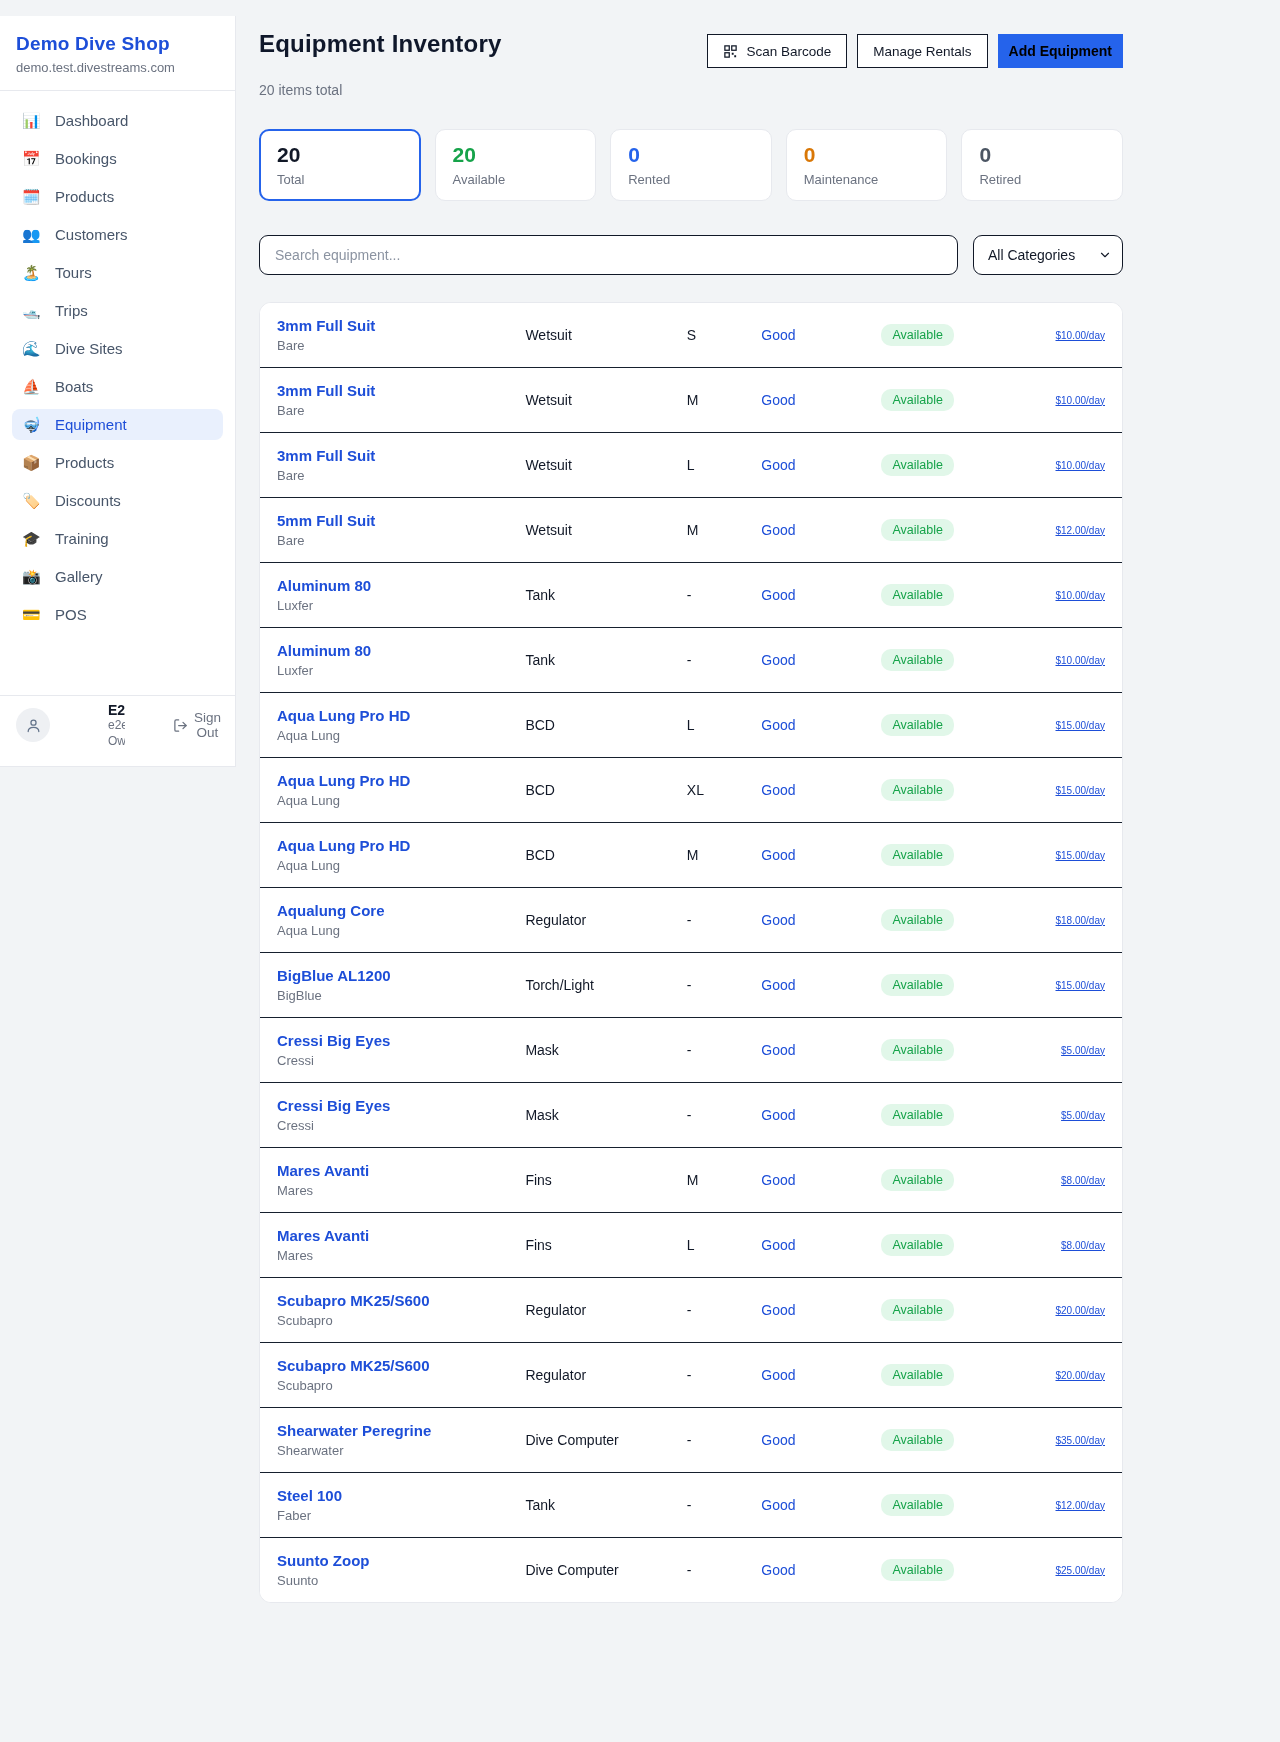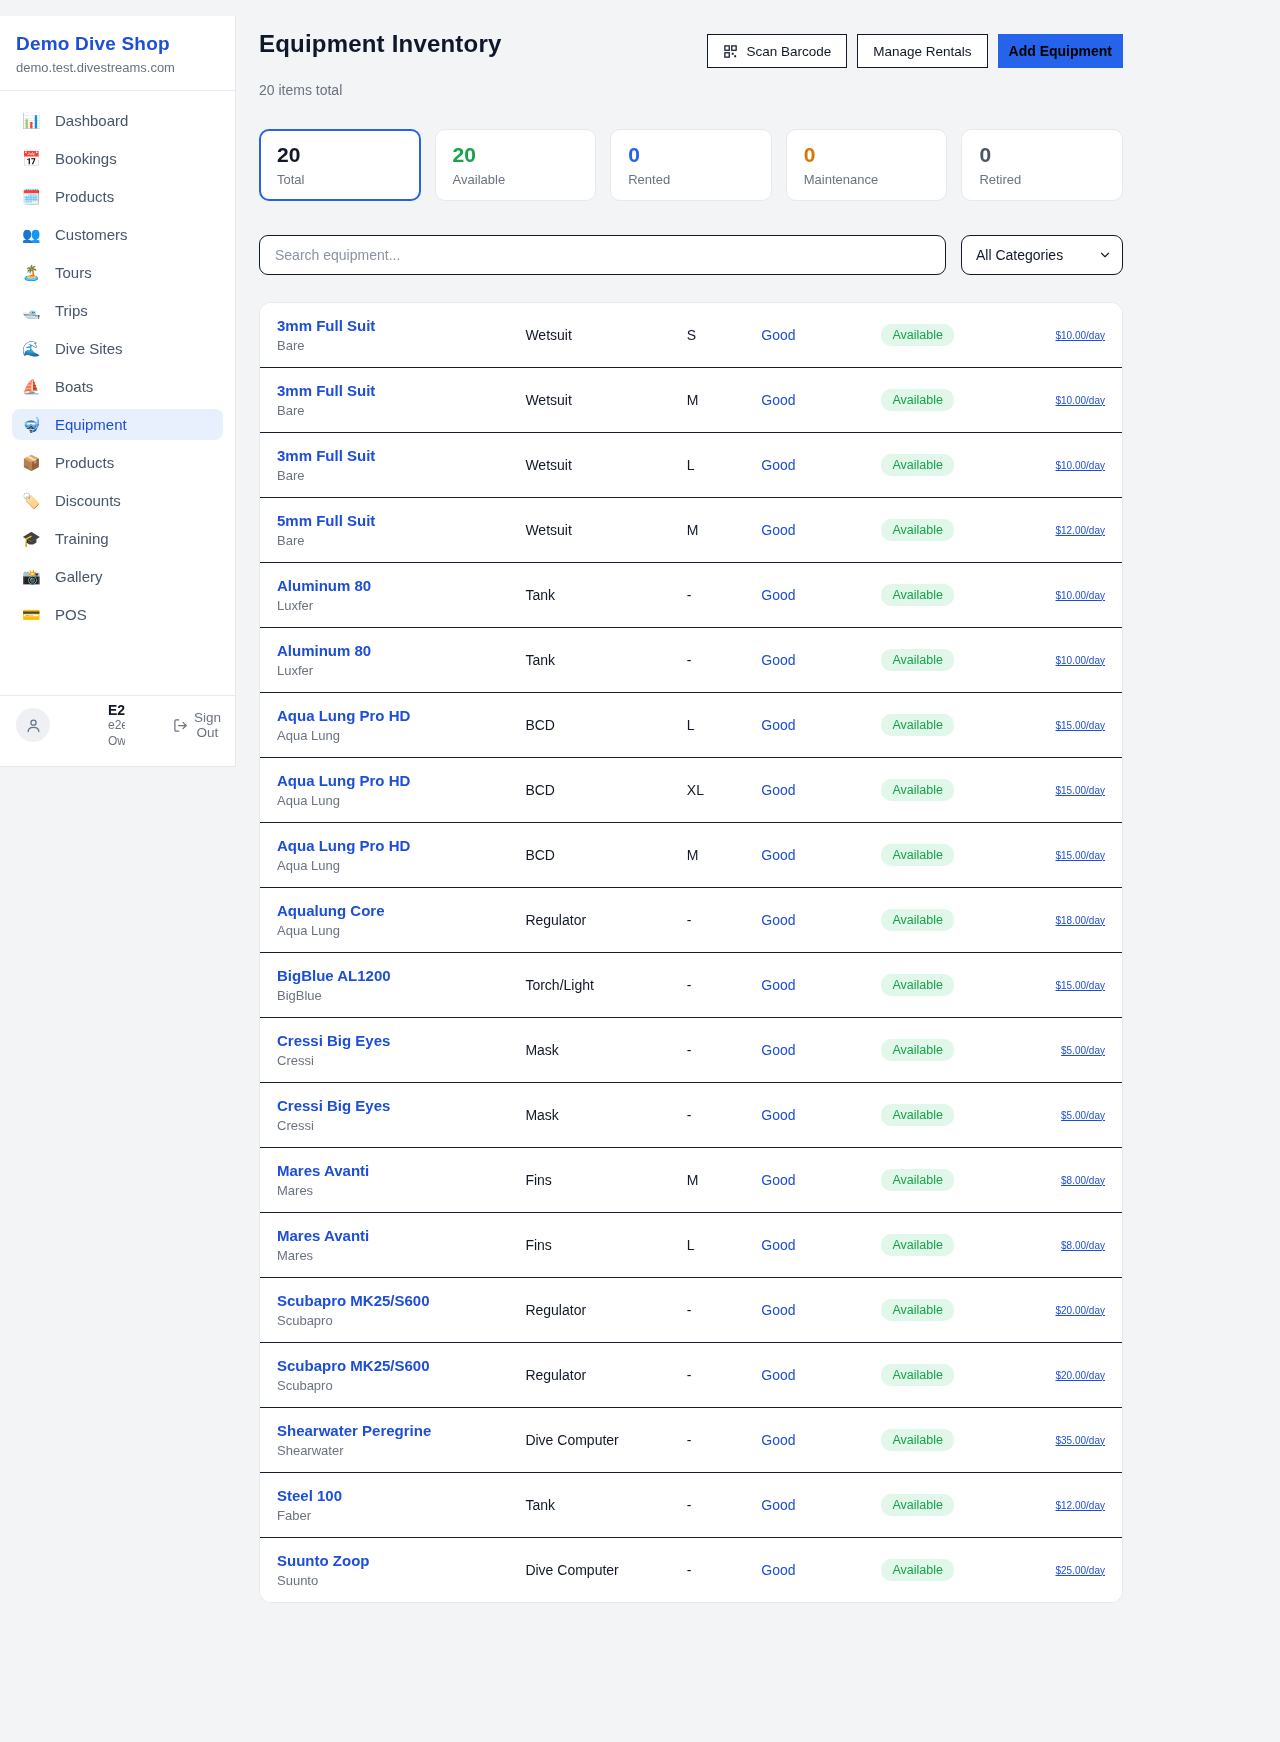--- a/index.html
+++ b/index.html
@@ -77,21 +77,21 @@
   .stat-label { margin-top:5px; font-size:13px; color:#6b7280; }
   
   .filters { margin-top:34px; display:flex; gap:15px; }
   .search-input {
     flex:1; height:40px; border:1.5px solid #111827; border-radius:9px;
     padding:0 15px; font-size:14px; font-family:inherit; background:#fff; color:#111827;
     outline:none;
   }
   .search-input::placeholder { color:#8b93a1; }
   .select {
-    width:162px; height:40px; border:1.5px solid #111827; border-radius:9px;
+    width:150px; height:40px; border:1.5px solid #111827; border-radius:9px;
     background:#fff; display:flex; align-items:center; justify-content:space-between;
     padding:0 10px 0 14px; font-size:14px; cursor:pointer; color:#111827;
   }
   
   .table-card {
     margin-top:27px; background:#ffffff; border:1px solid #e7e9ee; border-radius:12px;
     overflow:hidden;
   }
   .thead {
     display:flex; align-items:center; background:#f8f9fb;

